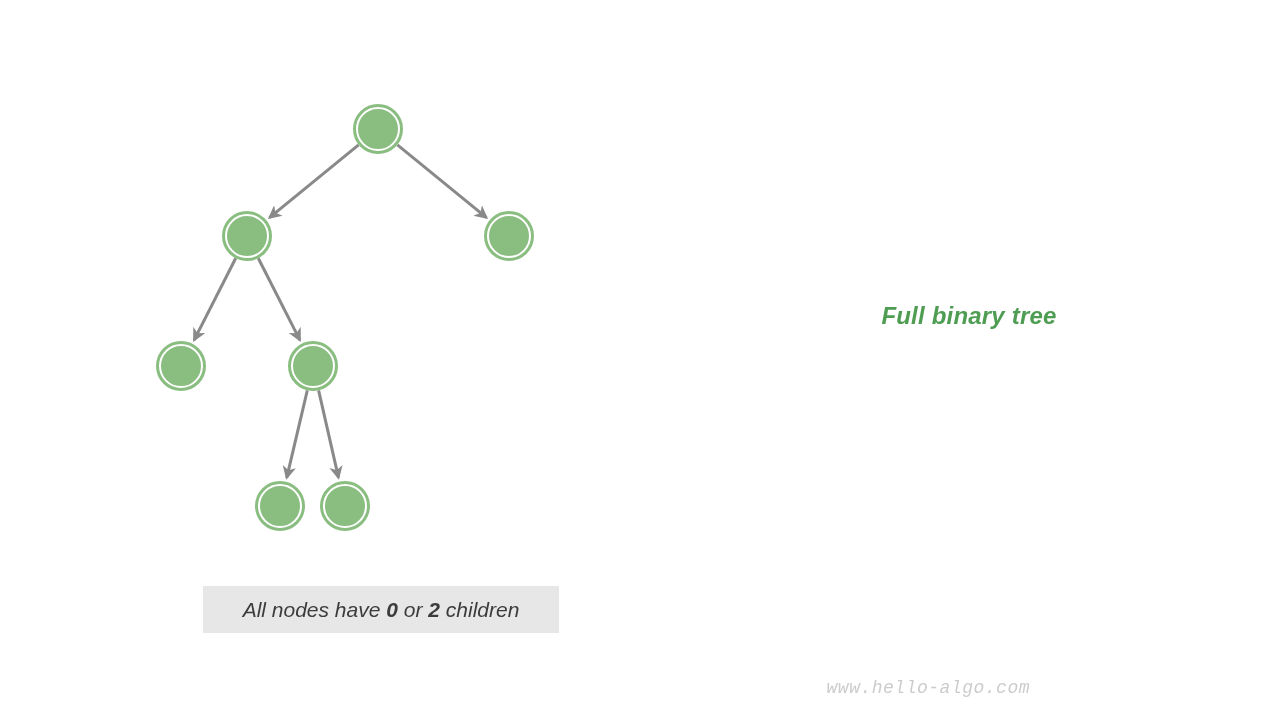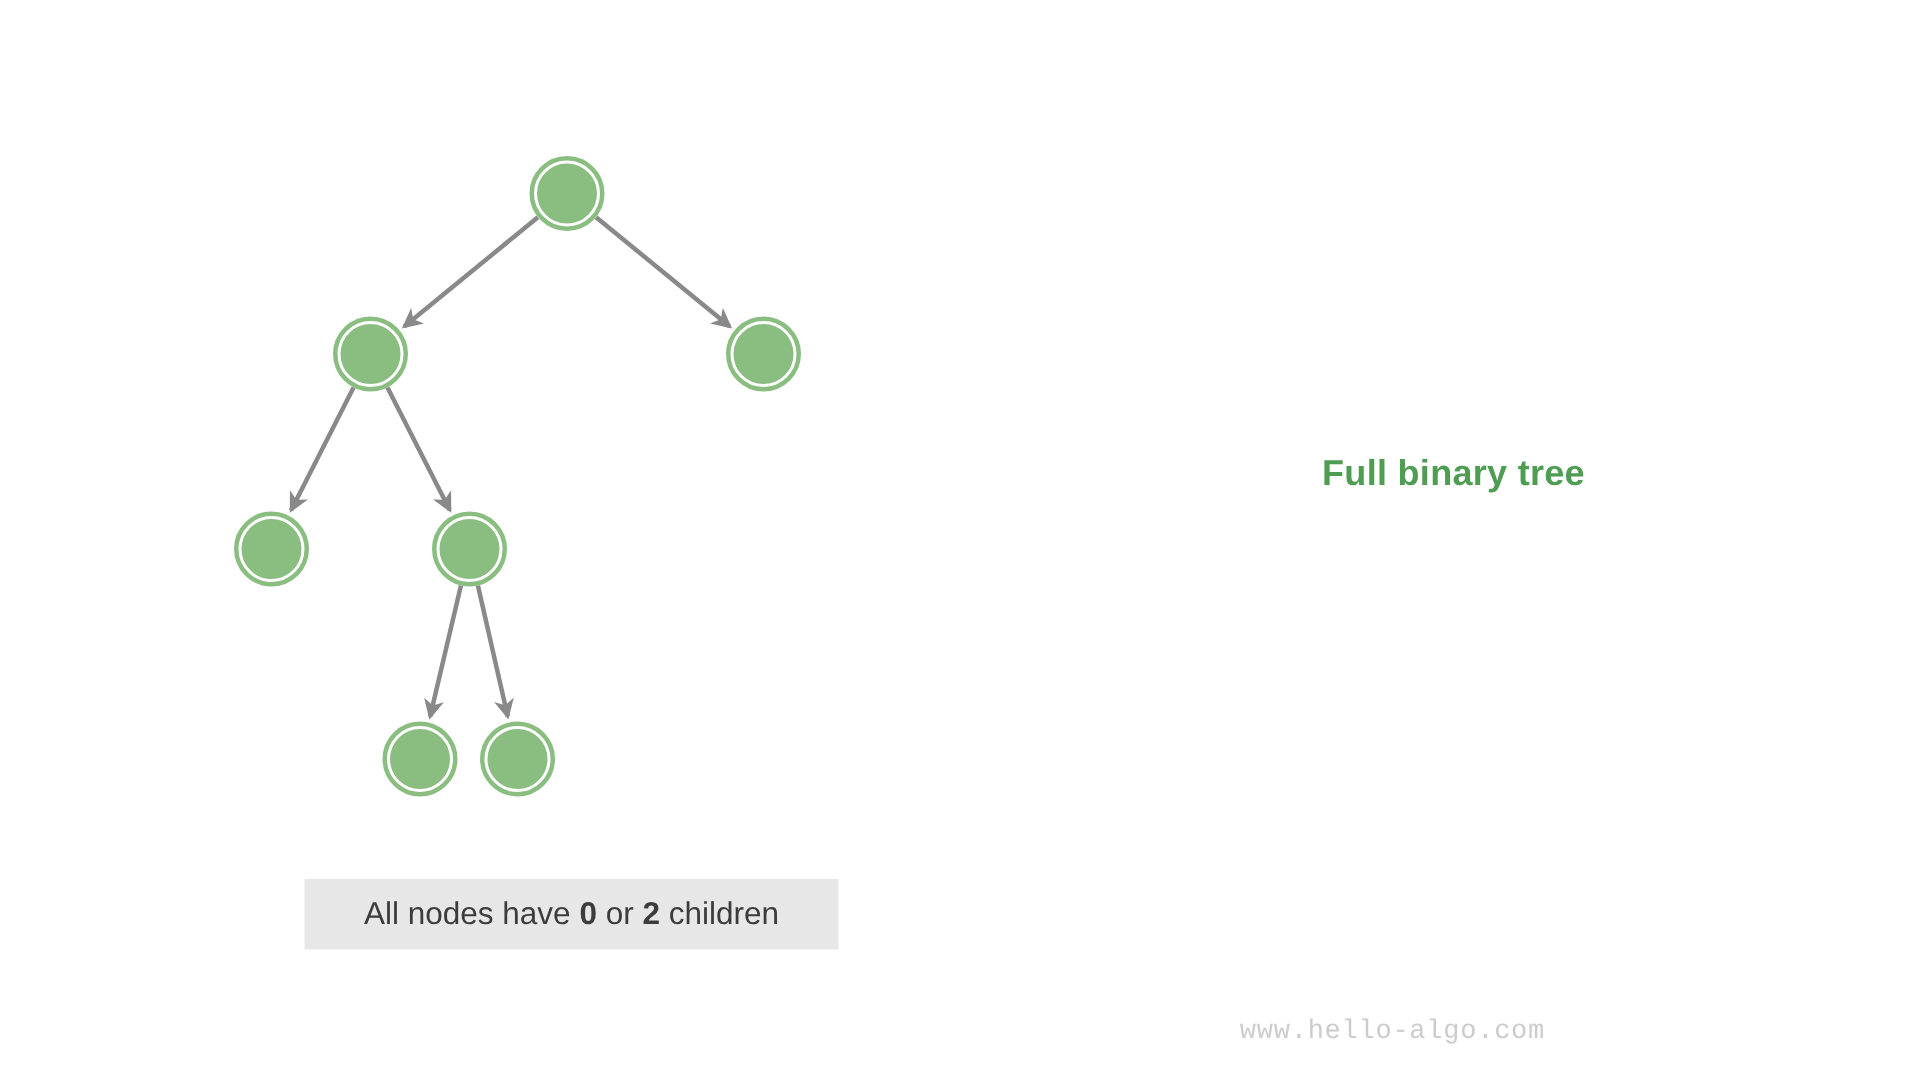--- a/index.html
+++ b/index.html
@@ -3,20 +3,21 @@
 <meta charset="utf-8">
 <style>
   html, body { margin: 0; padding: 0; }
   body { background: #ffffff; font-family: "Liberation Sans", sans-serif; }
   .canvas {
     position: relative;
     width: 1070px;
     height: 720px;
     overflow: hidden;
     background: #ffffff;
+    font-style: italic;
   }
   #tree-svg { position: absolute; left: 0; top: 0; }
   .title {
     position: absolute;
     left: 969px;
     top: 316px;
     transform: translate(-50%, -50%);
     font-size: 24px;
     font-weight: 700;
     white-space: nowrap;

